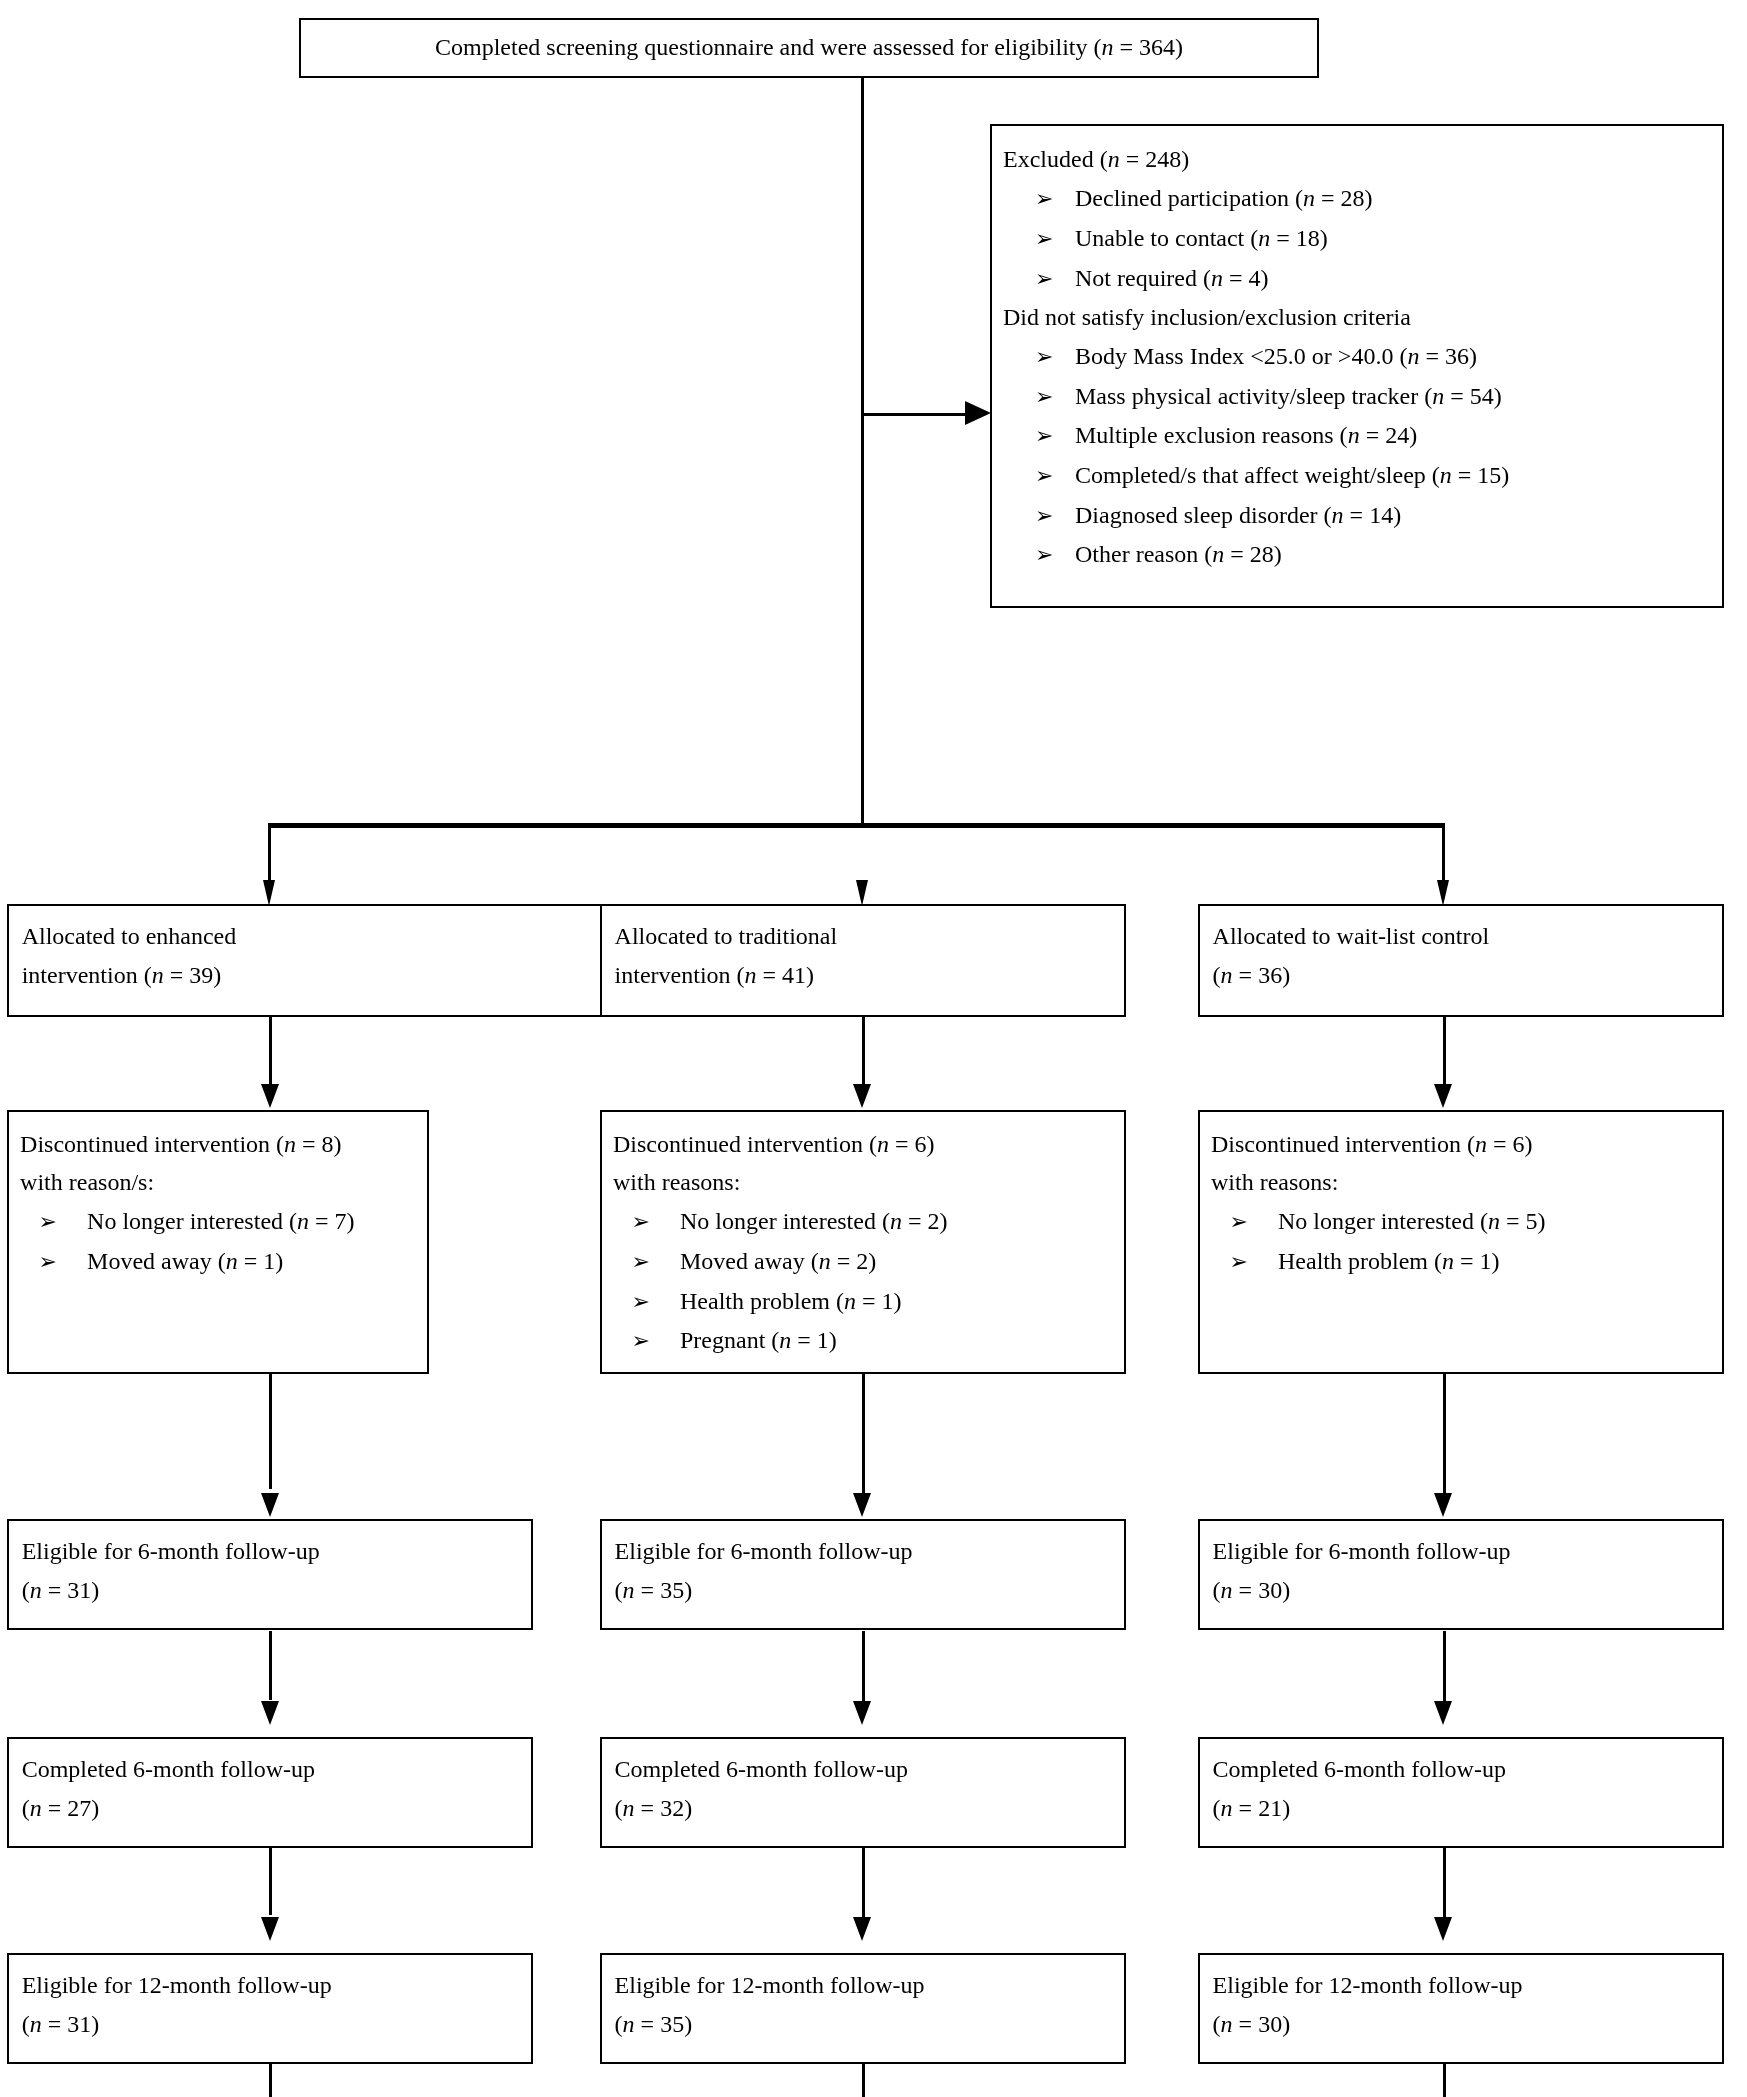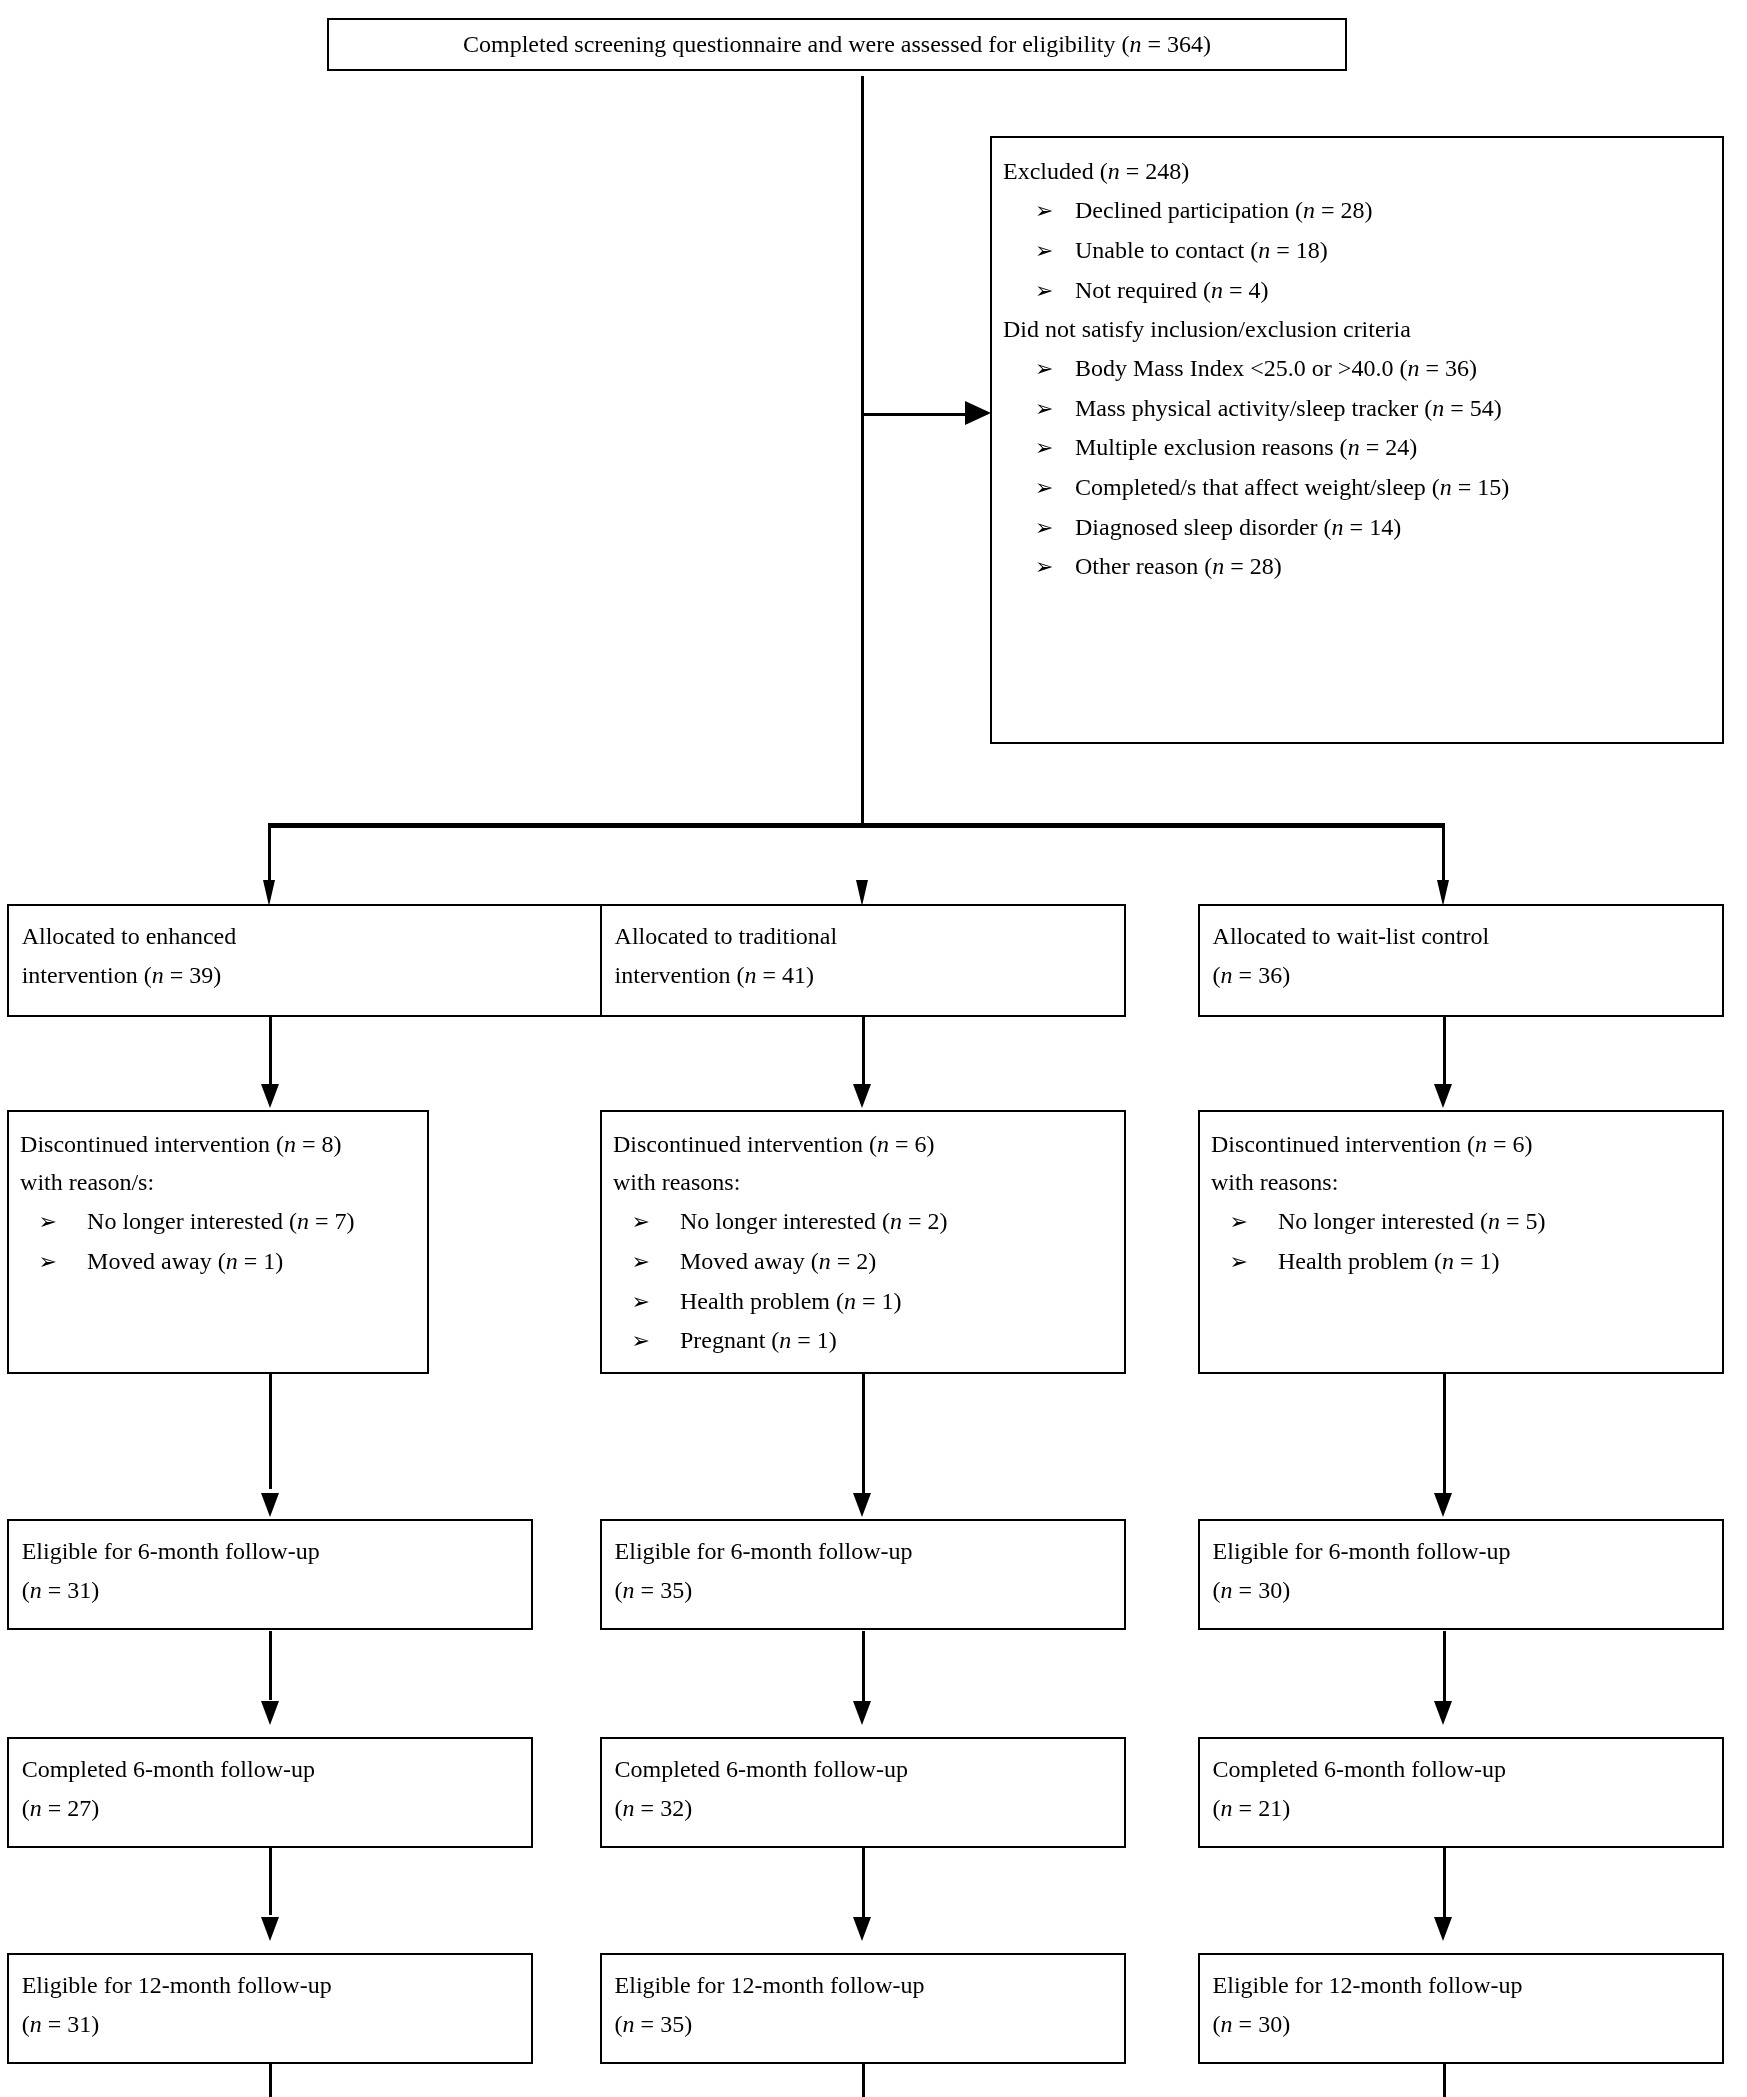--- a/index.html
+++ b/index.html
@@ -75,32 +75,32 @@
     border-top:12.6px solid transparent;
     border-bottom:12.6px solid transparent;
     border-left:26px solid #000000;
   }
 </style>
 </head>
 <body>
 
 <div id="canvas">
 
-  <div class="box center" style="left:299px; top:17.6px; width:1020px; height:53px; display:flex; align-items:center; justify-content:center;margin-left:28px;">
+  <div class="box center" style="left:299px; top:17.6px; width:1020px; height:60px; display:flex; align-items:center; justify-content:center;">
     <span class="ln">
       <span>Completed screening questionnaire and were assessed for eligibility (</span><em class="n">n</em><span> = 364)</span>
     </span>
   </div>
 
   <div class="vline" style="left:861px; top:76px; height:748px;"></div>
 
   <div class="hline" style="left:861px; top:413px; width:105px;"></div>
   <div class="arrowright" style="left:965px; top:401px;"></div>
 
-  <div class="box" style="left:990px; top:136px; width:734px; height:608px; padding:14.3px 11px 11px 11px;">
+  <div class="box" style="left:990px; top:124px; width:734px; height:484px; padding:14.3px 11px 11px 11px;">
     <span class="plainline"><span>Excluded (</span><em class="n">n</em><span> = 248)</span></span>
 
     <ul class="blist">
       <li><span class="bullet">➢</span><span>Declined participation (</span><em class="n">n</em><span> = 28)</span></li>
       <li><span class="bullet">➢</span><span>Unable to contact (</span><em class="n">n</em><span> = 18)</span></li>
       <li><span class="bullet">➢</span><span>Not required (</span><em class="n">n</em><span> = 4)</span></li>
     </ul>
 
     <span class="plainline">Did not satisfy inclusion/exclusion criteria</span>
 

